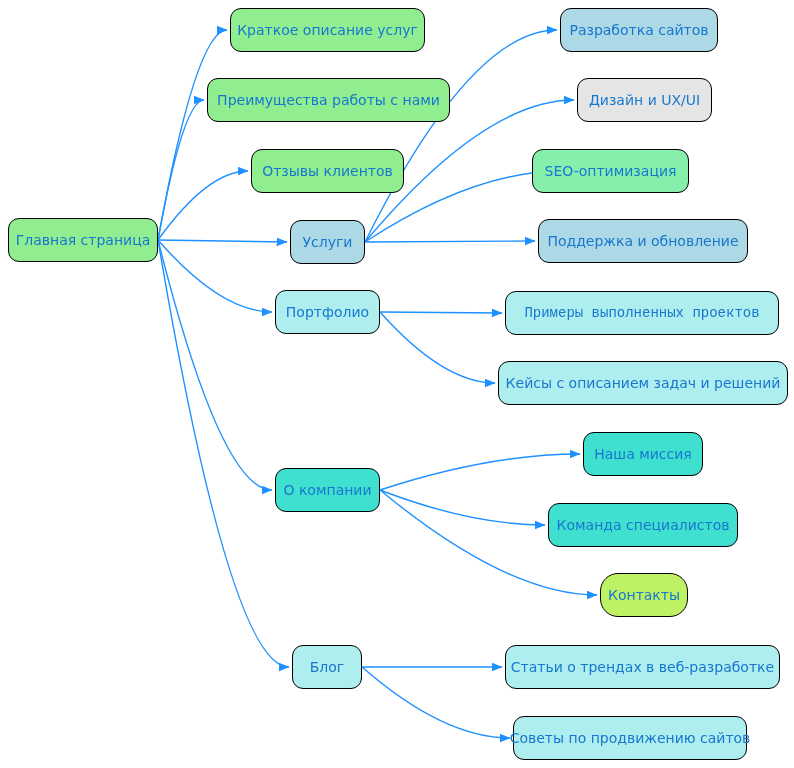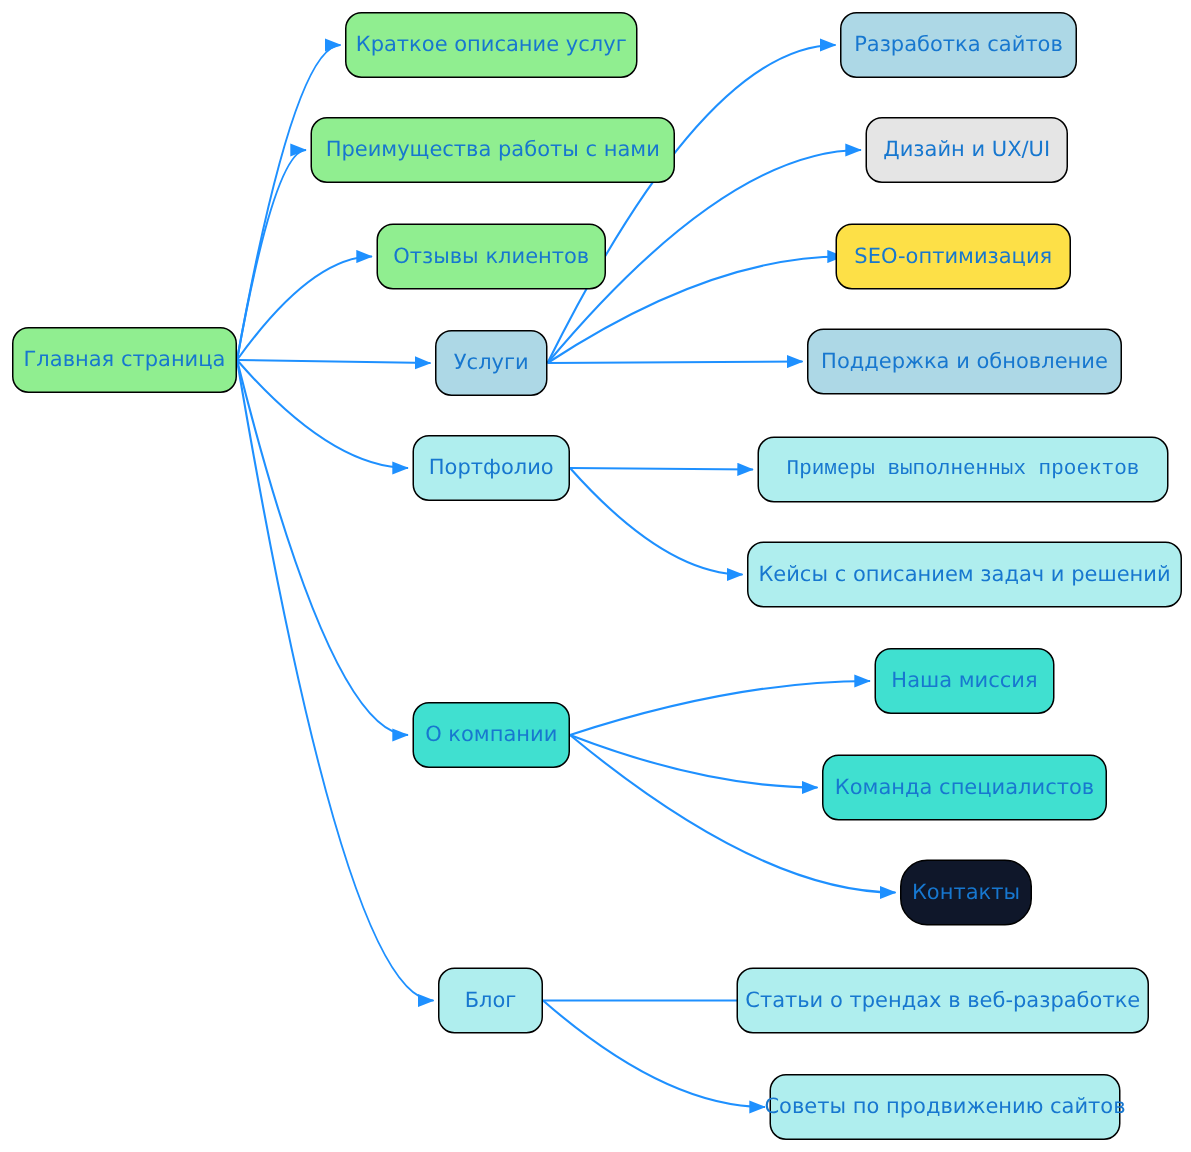--- a/index.html
+++ b/index.html
@@ -84,21 +84,21 @@
     </div>
     <div class="node" style="left: 290px; top: 220px; width: 75px; height: 44px; background: rgb(173, 216, 230);">
       <span>Услуги</span>
     </div>
     <div class="node" style="left: 560px; top: 8px; width: 158px; height: 44px; background: rgb(173, 216, 230);">
       <span>Разработка сайтов</span>
     </div>
     <div class="node" style="left: 577px; top: 78px; width: 135px; height: 44px; background: #e5e5e5;">
       <span>Дизайн и UX/UI</span>
     </div>
-    <div class="node" style="left: 557px; top: 149px; width: 157px; height: 44px; background: #fde047;">
+    <div class="node" style="left: 532px; top: 149px; width: 157px; height: 44px; background: #86efac;">
       <span>SEO-оптимизация</span>
     </div>
     <div class="node" style="left: 538px; top: 219px; width: 210px; height: 44px; background: rgb(173, 216, 230);">
       <span>Поддержка и обновление</span>
     </div>
     <div class="node" style="left: 275px; top: 290px; width: 105px; height: 44px; background: rgb(175, 238, 238);">
       <span>Портфолио</span>
     </div>
     <div class="node" style="left: 505px; top: 291px; width: 274px; height: 44px; background: rgb(175, 238, 238); font-family: Liberation Mono, monospace;">
       <span>Примеры выполненных проектов</span>
@@ -108,25 +108,25 @@
     </div>
     <div class="node" style="left: 275px; top: 468px; width: 105px; height: 44px; background: rgb(64, 224, 208);">
       <span>О компании</span>
     </div>
     <div class="node" style="left: 583px; top: 432px; width: 120px; height: 44px; background: rgb(64, 224, 208);">
       <span>Наша миссия</span>
     </div>
     <div class="node" style="left: 548px; top: 503px; width: 190px; height: 44px; background: rgb(64, 224, 208); justify-content: center;">
       <span>Команда специалистов</span>
     </div>
-    <div class="node" style="left: 600px; top: 573px; width: 88px; height: 44px; background: #0f172a; border-radius: 18px;">
+    <div class="node" style="left: 600px; top: 573px; width: 88px; height: 44px; background: #bef264; border-radius: 18px;">
       <span>Контакты</span>
     </div>
     <div class="node" style="left: 292px; top: 645px; width: 70px; height: 44px; background: rgb(175, 238, 238);">
       <span>Блог</span>
     </div>
-    <div class="node" style="left: 491px; top: 645px; width: 275px; height: 44px; background: rgb(175, 238, 238);">
+    <div class="node" style="left: 505px; top: 645px; width: 275px; height: 44px; background: rgb(175, 238, 238);">
       <span>Статьи о трендах в веб-разработке</span>
     </div>
     <div class="node" style="left: 513px; top: 716px; width: 234px; height: 44px; background: rgb(175, 238, 238);">
       <span>Советы по продвижению сайтов</span>
     </div>
   </div>
 
 </body></html>

